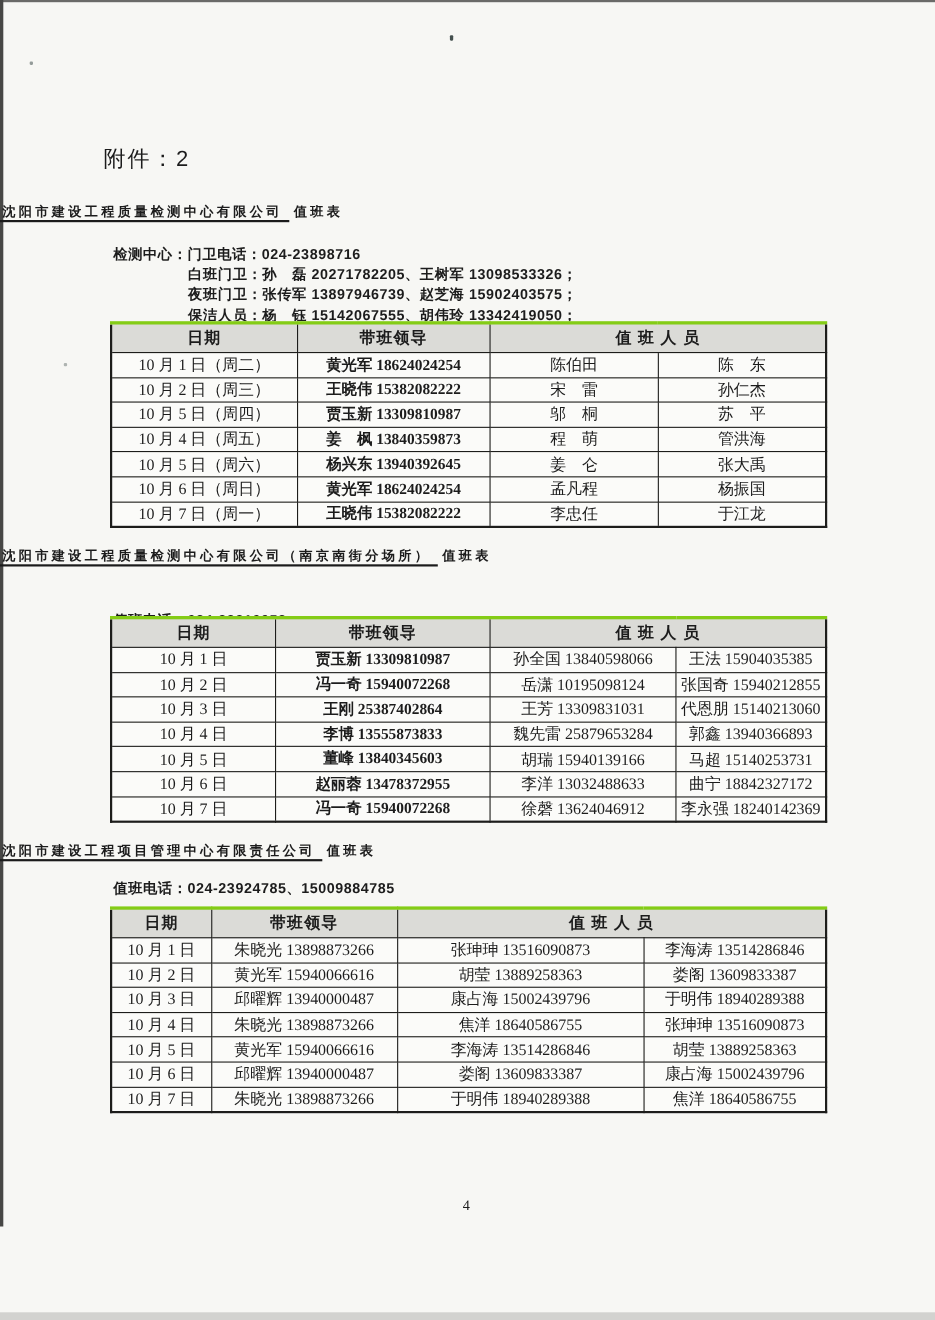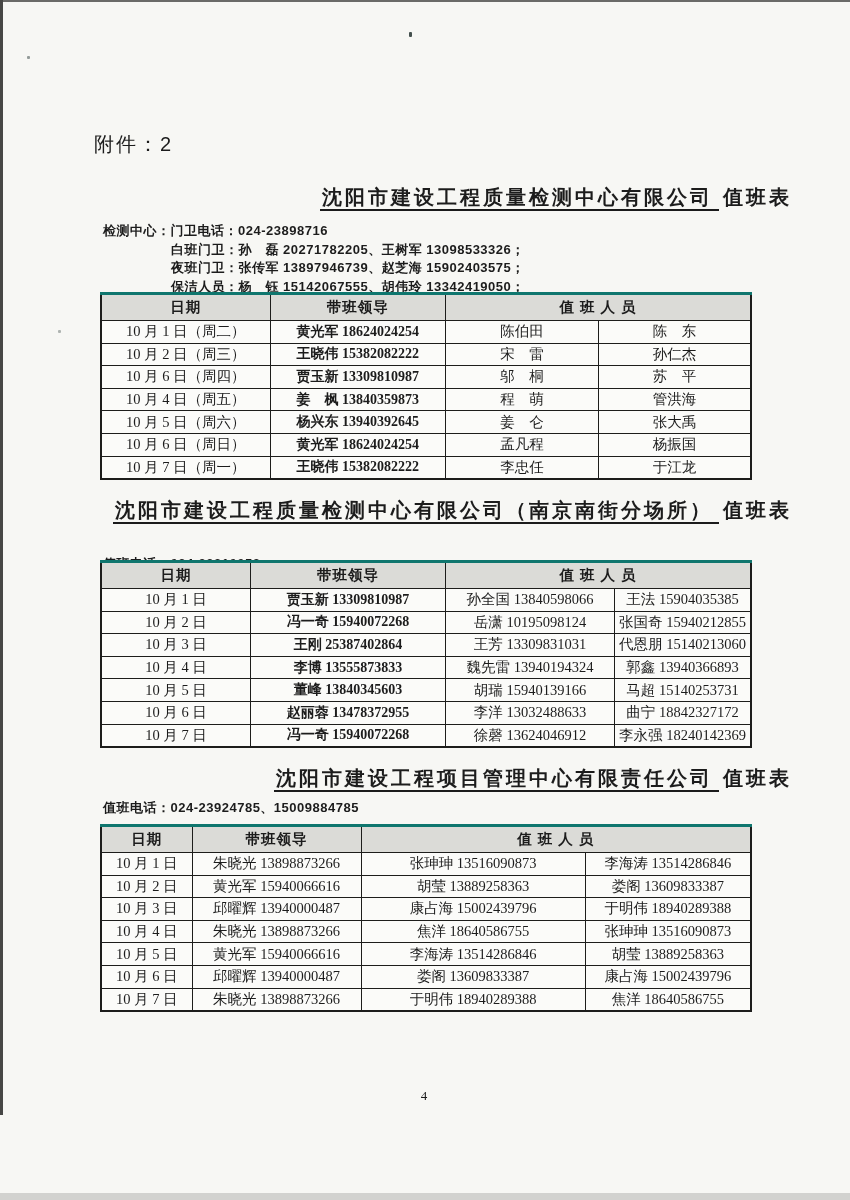--- a/index.html
+++ b/index.html
@@ -22,22 +22,22 @@
   .speck{position:absolute;background:#44504e;border-radius:1px;}
   .speck.s1{left:409px;top:32px;width:3px;height:5px;}
   .speck.s2{left:27px;top:56px;width:3px;height:3px;opacity:.55;}
   .speck.s3{left:58px;top:330px;width:3px;height:3px;opacity:.4;}
 
   .attachment{
     position:absolute;left:94px;top:131px;
     font-size:20px;font-weight:400;letter-spacing:2px;
   }
   .heading{
-    position:absolute;left:0;width:792px;text-align:right;
-    font-size:20px;font-weight:700;letter-spacing:3px;white-space:nowrap;
+    position:absolute;left:0;width:792px;text-align:left;
+    font-size:12px;font-weight:700;letter-spacing:3px;white-space:nowrap;
   }
   .heading .u{border-bottom:2px solid #1b1b1b;padding:0 6px 1px 2px;}
   .heading .sfx{padding-left:4px;}
   #h1{top:184px;}
   #h2{top:497px;}
   #h3{top:765px;}
 
   .info-block{position:absolute;left:103px;white-space:nowrap;}
   #info1{top:222px;}
   #info2{top:555px;}
@@ -52,21 +52,21 @@
     border-collapse:collapse;table-layout:fixed;
     font-family:"Liberation Serif",serif;
     font-size:14.5px;
     background:#fbfbf9;
   }
   #t1{top:292px;}
   #t2{top:560px;}
   #t3{top:824px;}
   table.duty,table.duty th,table.duty td{border:1.5px solid #1d1d1b;}
   table.duty{border-width:2px;}
-  table.duty thead tr{border-top:3px solid #0f766e;}
+  table.duty thead tr{border-top:3px solid #84cc16;}
   table.duty th{
     background:#dbdbd7;
     font-family:"Liberation Sans",sans-serif;
     font-weight:700;font-size:14.5px;height:23px;
     letter-spacing:1px;font-stretch:normal;
   }
   table.duty td{
     height:21.6px;text-align:center;vertical-align:middle;
     white-space:nowrap;overflow:hidden;
     padding:0 2px;
@@ -122,21 +122,21 @@
         <td>陈伯田</td>
         <td>陈　东</td>
       </tr>
       <tr>
         <td>10 月 2 日（周三）</td>
         <td>王晓伟 15382082222</td>
         <td>宋　雷</td>
         <td>孙仁杰</td>
       </tr>
       <tr>
-        <td>10 月 6 日（周四）</td>
+        <td>10 月 5 日（周四）</td>
         <td>贾玉新 13309810987</td>
         <td>邬　桐</td>
         <td>苏　平</td>
       </tr>
       <tr>
         <td>10 月 4 日（周五）</td>
         <td>姜　枫 13840359873</td>
         <td>程　萌</td>
         <td>管洪海</td>
       </tr>
@@ -196,21 +196,21 @@
       </tr>
       <tr>
         <td>10 月 3 日</td>
         <td>王刚 25387402864</td>
         <td>王芳 13309831031</td>
         <td>代恩朋 15140213060</td>
       </tr>
       <tr>
         <td>10 月 4 日</td>
         <td>李博 13555873833</td>
-        <td>魏先雷 13940194324</td>
+        <td>魏先雷 25879653284</td>
         <td>郭鑫 13940366893</td>
       </tr>
       <tr>
         <td>10 月 5 日</td>
         <td>董峰 13840345603</td>
         <td>胡瑞 15940139166</td>
         <td>马超 15140253731</td>
       </tr>
       <tr>
         <td>10 月 6 日</td>

